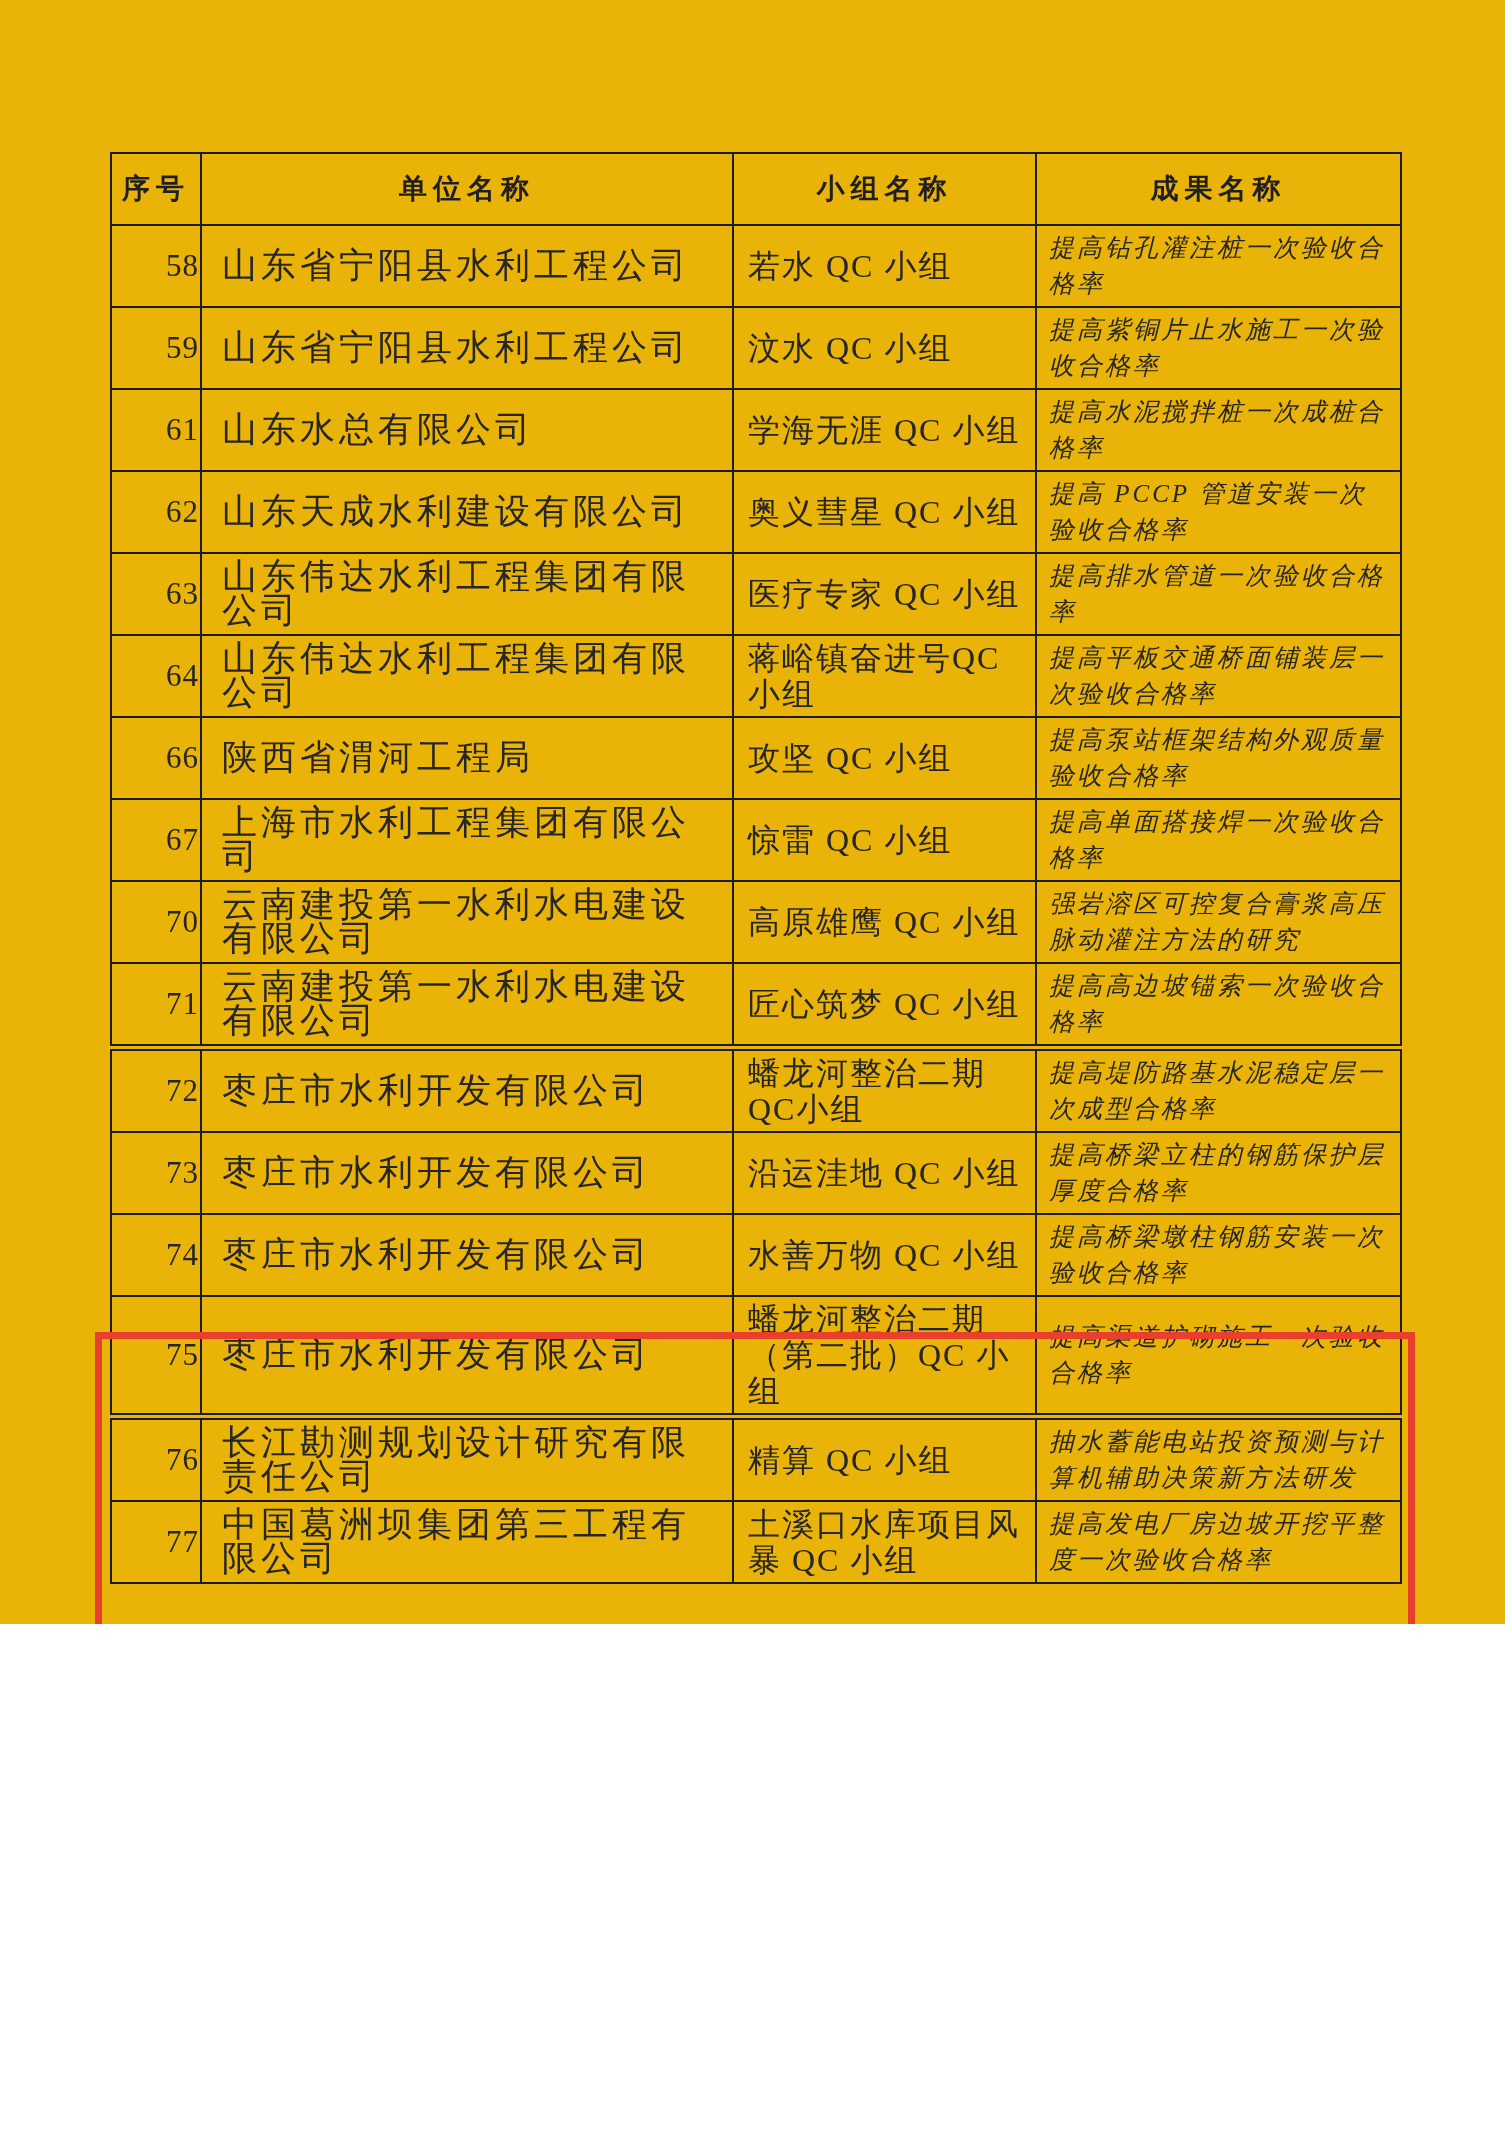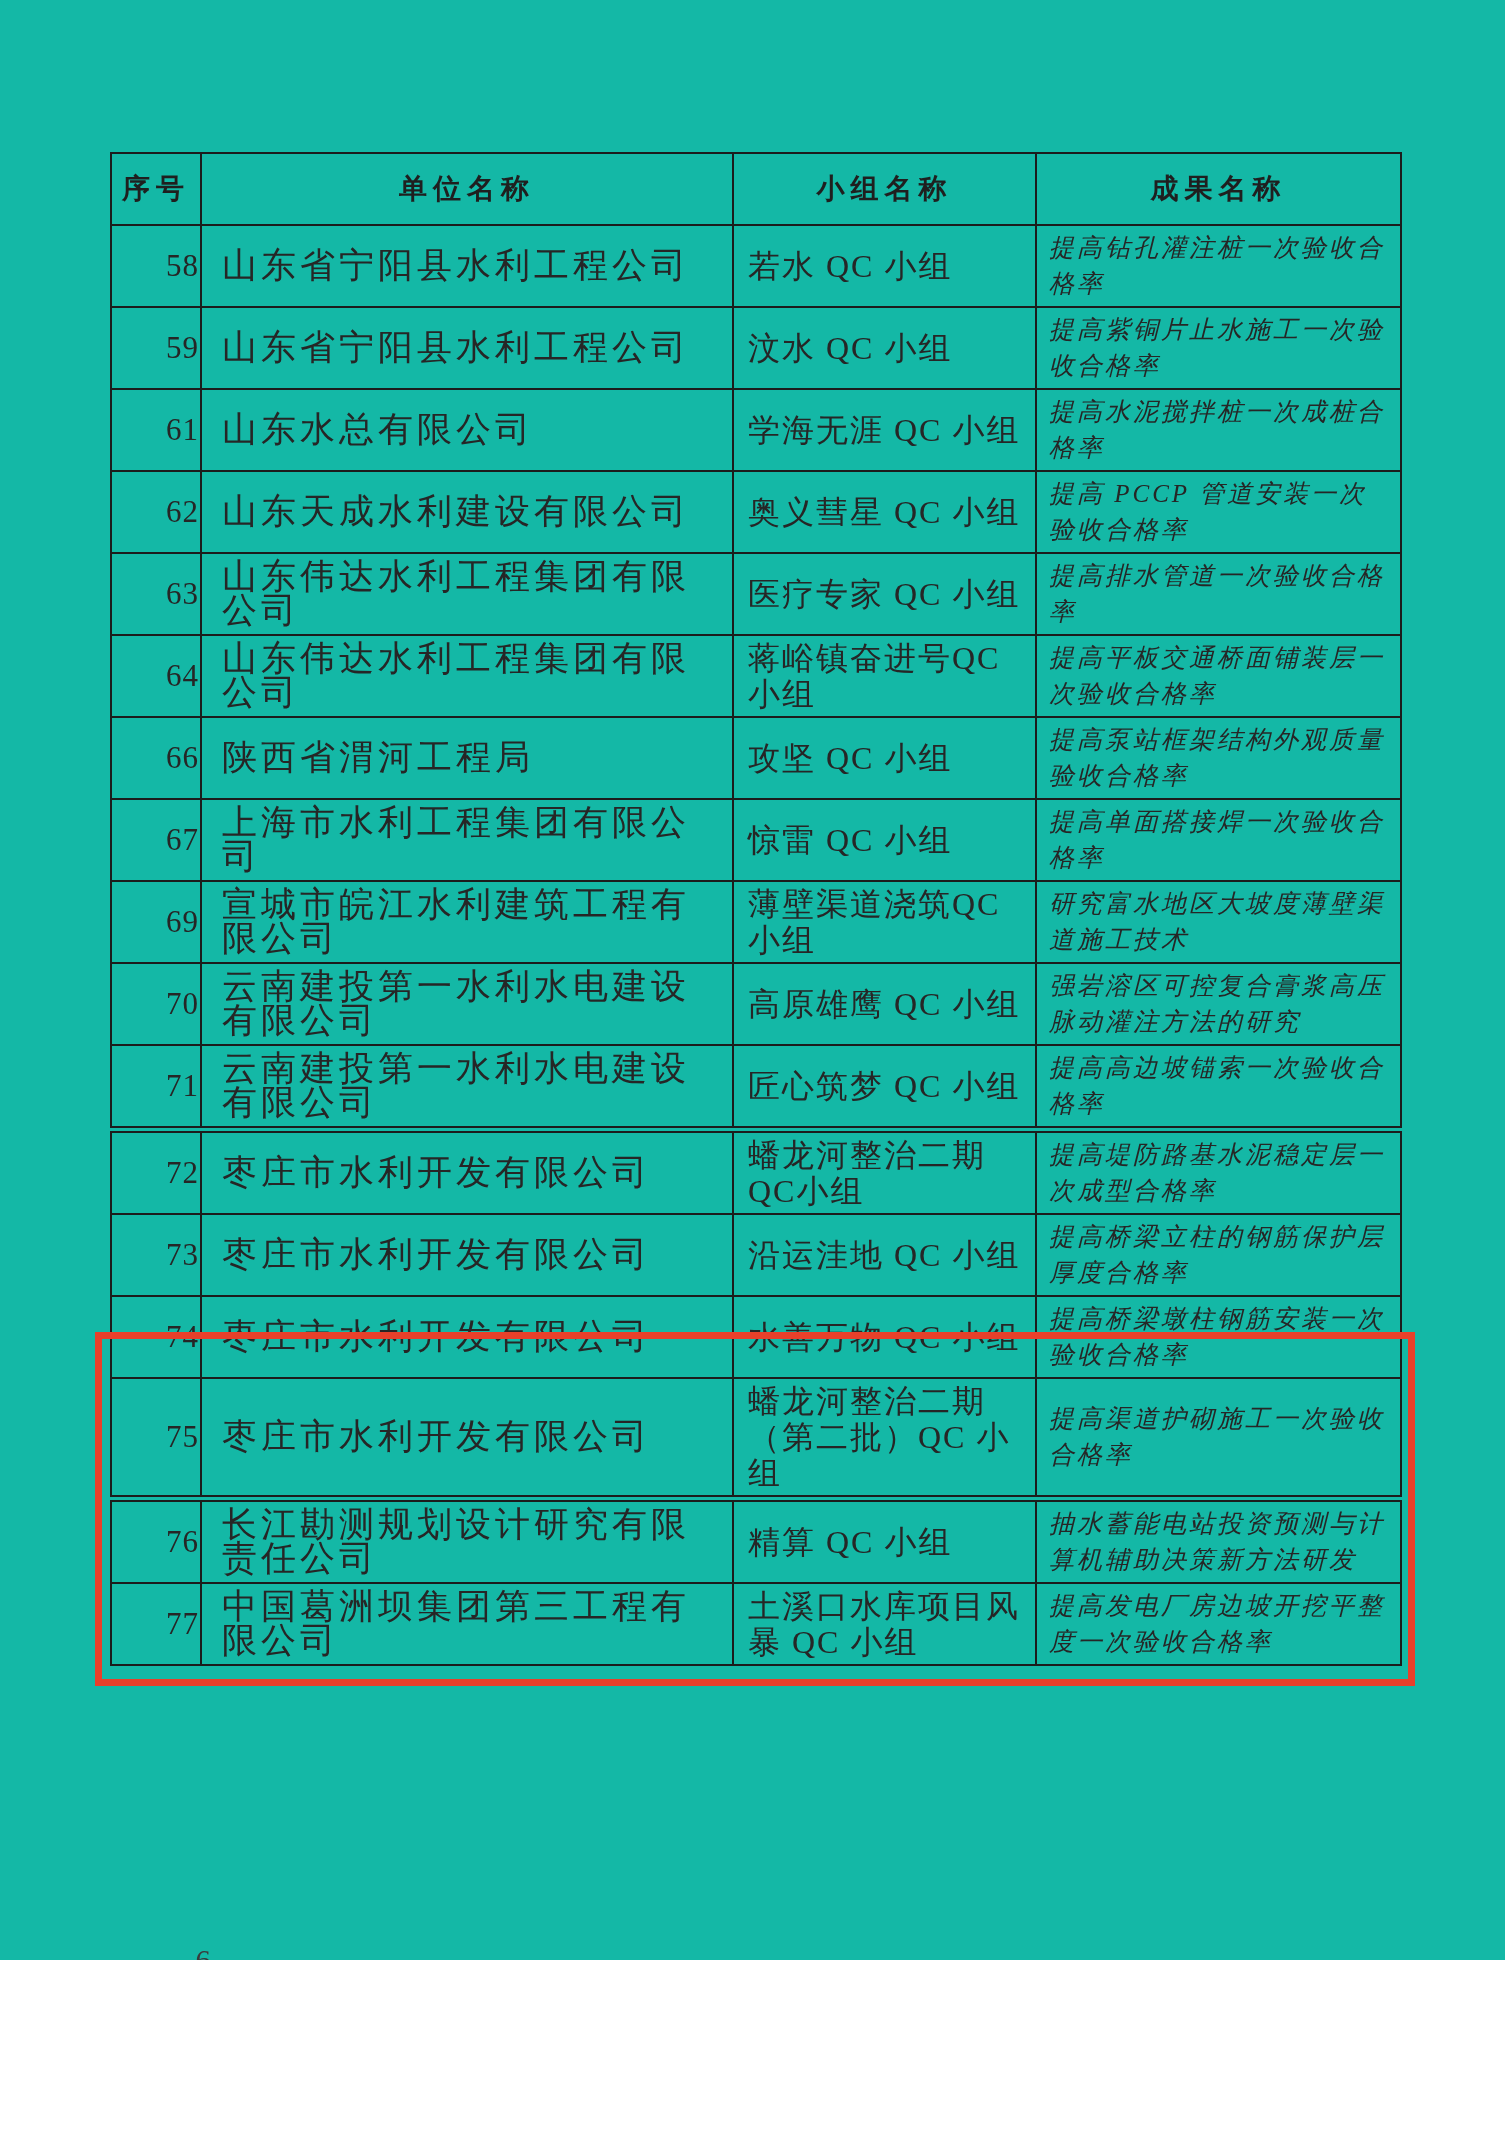--- a/index.html
+++ b/index.html
@@ -5,22 +5,22 @@
   html, body {
     margin: 0;
     padding: 0;
     background: #ffffff;
     font-family: "Liberation Serif", "DejaVu Serif", serif;
     color: #262626;
   }
   .page {
     position: relative;
     width: 1505px;
-    height: 1960px;
-    background: #14b8a6;
+    height: 1624px;
+    background: #eab308;
     overflow: hidden;
   }
   table.results {
     position: absolute;
     left: 110px;
     top: 152px;
     width: 1290px;
     border-collapse: collapse;
     table-layout: fixed;
   }
@@ -156,26 +156,20 @@
           <td class="col-group">攻坚 QC 小组</td>
           <td class="col-result">提高泵站框架结构外观质量验收合格率</td>
         </tr>
         <tr>
           <td class="col-no">67</td>
           <td class="col-unit">上海市水利工程集团有限公司</td>
           <td class="col-group">惊雷 QC 小组</td>
           <td class="col-result">提高单面搭接焊一次验收合格率</td>
         </tr>
         <tr>
-          <td class="col-no">69</td>
-          <td class="col-unit">宣城市皖江水利建筑工程有限公司</td>
-          <td class="col-group">薄壁渠道浇筑QC小组</td>
-          <td class="col-result">研究富水地区大坡度薄壁渠道施工技术</td>
-        </tr>
-        <tr>
           <td class="col-no">70</td>
           <td class="col-unit">云南建投第一水利水电建设有限公司</td>
           <td class="col-group">高原雄鹰 QC 小组</td>
           <td class="col-result">强岩溶区可控复合膏浆高压脉动灌注方法的研究</td>
         </tr>
         <tr>
           <td class="col-no">71</td>
           <td class="col-unit">云南建投第一水利水电建设有限公司</td>
           <td class="col-group">匠心筑梦 QC 小组</td>
           <td class="col-result">提高高边坡锚索一次验收合格率</td>

